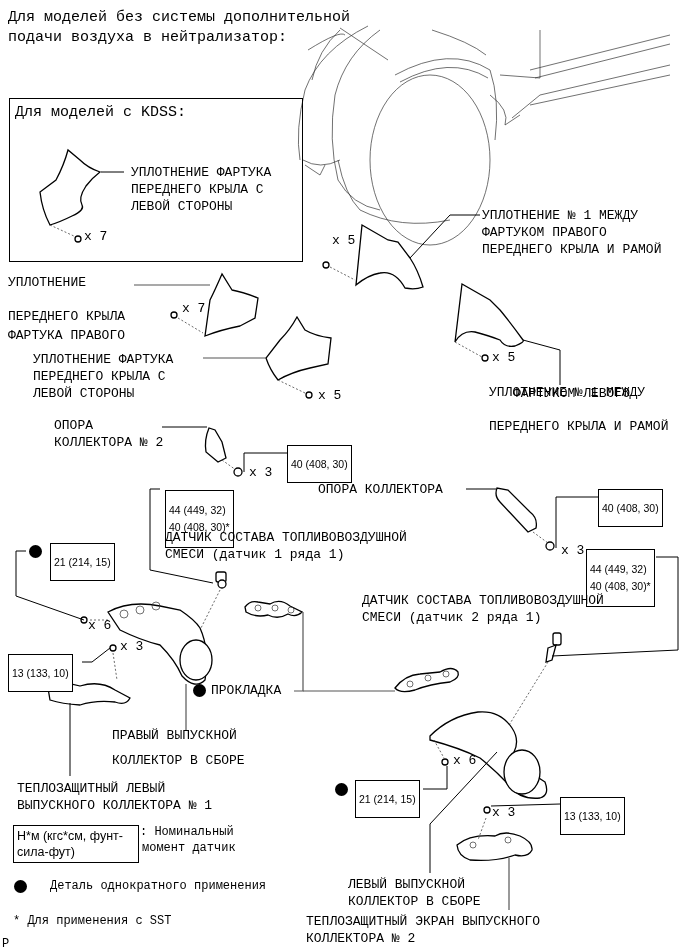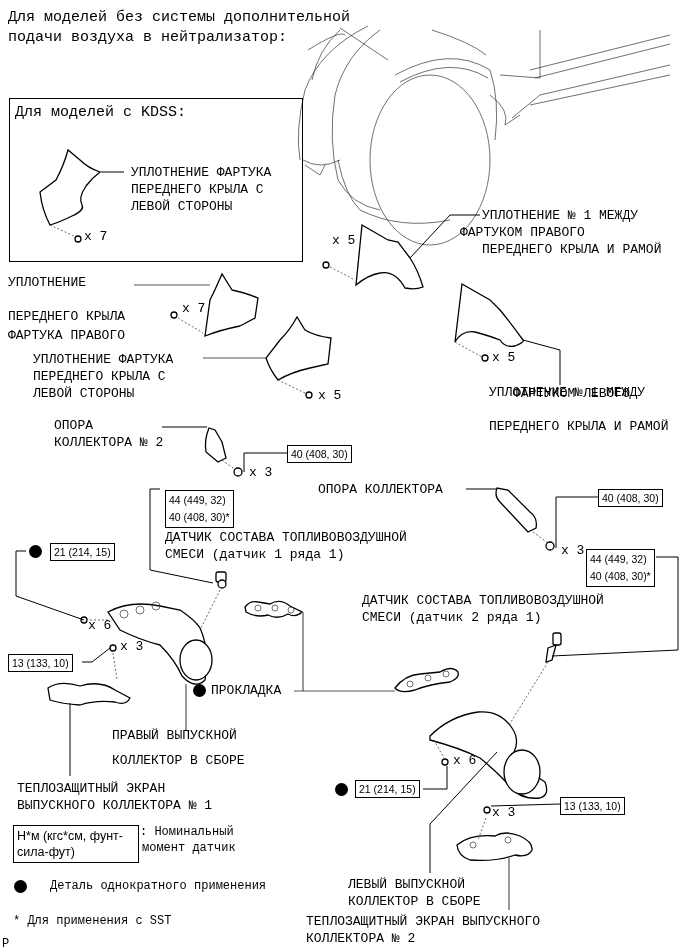--- a/index.html
+++ b/index.html
@@ -2,21 +2,21 @@
 <html><head>
 <meta charset="utf-8">
 <style>
   html, body { margin: 0; padding: 0; background: #ffffff; }
   body { width: 690px; height: 952px; position: relative; overflow: hidden;
          font-family: "Liberation Sans", sans-serif; color: #000; }
   .t { position: absolute; font-size: 13px; line-height: 17px; white-space: nowrap; font-family: Liberation Mono, monospace; }
   .t-big { font-size: 15px; line-height: 20px; }
   .t-s { font-size: 12px; line-height: 15px; }
   .box { position: absolute; border: 1px solid #000; background: #fff;
-         font-size: 10.5px; line-height: 14px; padding: 1px 3px; white-space: nowrap; }
+         font-size: 10.5px; line-height: 14px; padding: 11px 3px; white-space: nowrap; }
   .dot { position: absolute; width: 13px; height: 13px; border-radius: 50%; background: #000; }
   svg.art { position: absolute; left: 0; top: 0; }
   .line { stroke: #000; stroke-width: 1; fill: none; }
   .lgray { stroke: #555; stroke-width: 1.2; fill: none; }
   .dash { stroke: #444; stroke-width: 0.8; fill: none; stroke-dasharray: 2 2; }
   .part { stroke: #000; stroke-width: 1.3; fill: #fff; }
   .thin { stroke: #333; stroke-width: 0.7; fill: none; }
   .kdss-box { position: absolute; left: 9px; top: 98px; width: 292px; height: 162px; border: 1px solid #000; }
 </style>
 </head>
@@ -171,21 +171,21 @@
 <div class="t t-big" style="left:8px; top:28px;">подачи воздуха в нейтрализатор:</div>
 
 <div class="kdss-box"></div>
 <div class="t t-big" style="left:15px; top:103px;">Для моделей с KDSS:</div>
 <div class="t" style="left:131px; top:164px;">УПЛОТНЕНИЕ ФАРТУКА</div>
 <div class="t" style="left:131px; top:181px;">ПЕРЕДНЕГО КРЫЛА С</div>
 <div class="t" style="left:131px; top:198px;">ЛЕВОЙ СТОРОНЫ</div>
 <div class="t" style="left:84px; top:228px;">x 7</div>
 
 <div class="t" style="left:482px; top:207px;">УПЛОТНЕНИЕ № 1 МЕЖДУ</div>
-<div class="t" style="left:460px; top:224px;">ФАРТУКОМ ПРАВОГО</div>
+<div class="t" style="left:482px; top:224px;">ФАРТУКОМ ПРАВОГО</div>
 <div class="t" style="left:482px; top:241px;">ПЕРЕДНЕГО КРЫЛА И РАМОЙ</div>
 <div class="t" style="left:332px; top:232px;">x 5</div>
 
 <div class="t" style="left:8px; top:274px;">УПЛОТНЕНИЕ</div>
 <div class="t" style="left:8px; top:291px;margin-top:36px;">ФАРТУКА ПРАВОГО</div>
 <div class="t" style="left:8px; top:308px;">ПЕРЕДНЕГО КРЫЛА</div>
 <div class="t" style="left:182px; top:300px;">x 7</div>
 
 <div class="t" style="left:33px; top:351px;">УПЛОТНЕНИЕ ФАРТУКА</div>
 <div class="t" style="left:33px; top:368px;">ПЕРЕДНЕГО КРЫЛА С</div>
@@ -226,21 +226,21 @@
 
 <div class="box" style="left:8px; top:654px;">13 (133, 10)</div>
 <div class="t" style="left:120px; top:638px;">x 3</div>
 
 <div class="dot" style="left:193px; top:684px;"></div>
 <div class="t" style="left:211px; top:682px;">ПРОКЛАДКА</div>
 
 <div class="t" style="left:112px; top:727px;">ПРАВЫЙ ВЫПУСКНОЙ</div>
 <div class="t" style="left:112px; top:752px;">КОЛЛЕКТОР В СБОРЕ</div>
 
-<div class="t" style="left:17px; top:780px;">ТЕПЛОЗАЩИТНЫЙ ЭКРАН</div>
+<div class="t" style="left:17px; top:780px;">ТЕПЛОЗАЩИТНЫЙ ЛЕВЫЙ</div>
 <div class="t" style="left:17px; top:797px;">ВЫПУСКНОГО КОЛЛЕКТОРА № 1</div>
 
 <div class="dot" style="left:335px; top:783px;"></div>
 <div class="box" style="left:355px; top:780px;">21 (214, 15)</div>
 <div class="t" style="left:453px; top:752px;">x 6</div>
 
 <div class="t" style="left:492px; top:804px;">x 3</div>
 <div class="box" style="left:560px; top:797px;">13 (133, 10)</div>
 
 <div class="t" style="left:348px; top:876px;">ЛЕВЫЙ ВЫПУСКНОЙ</div>

